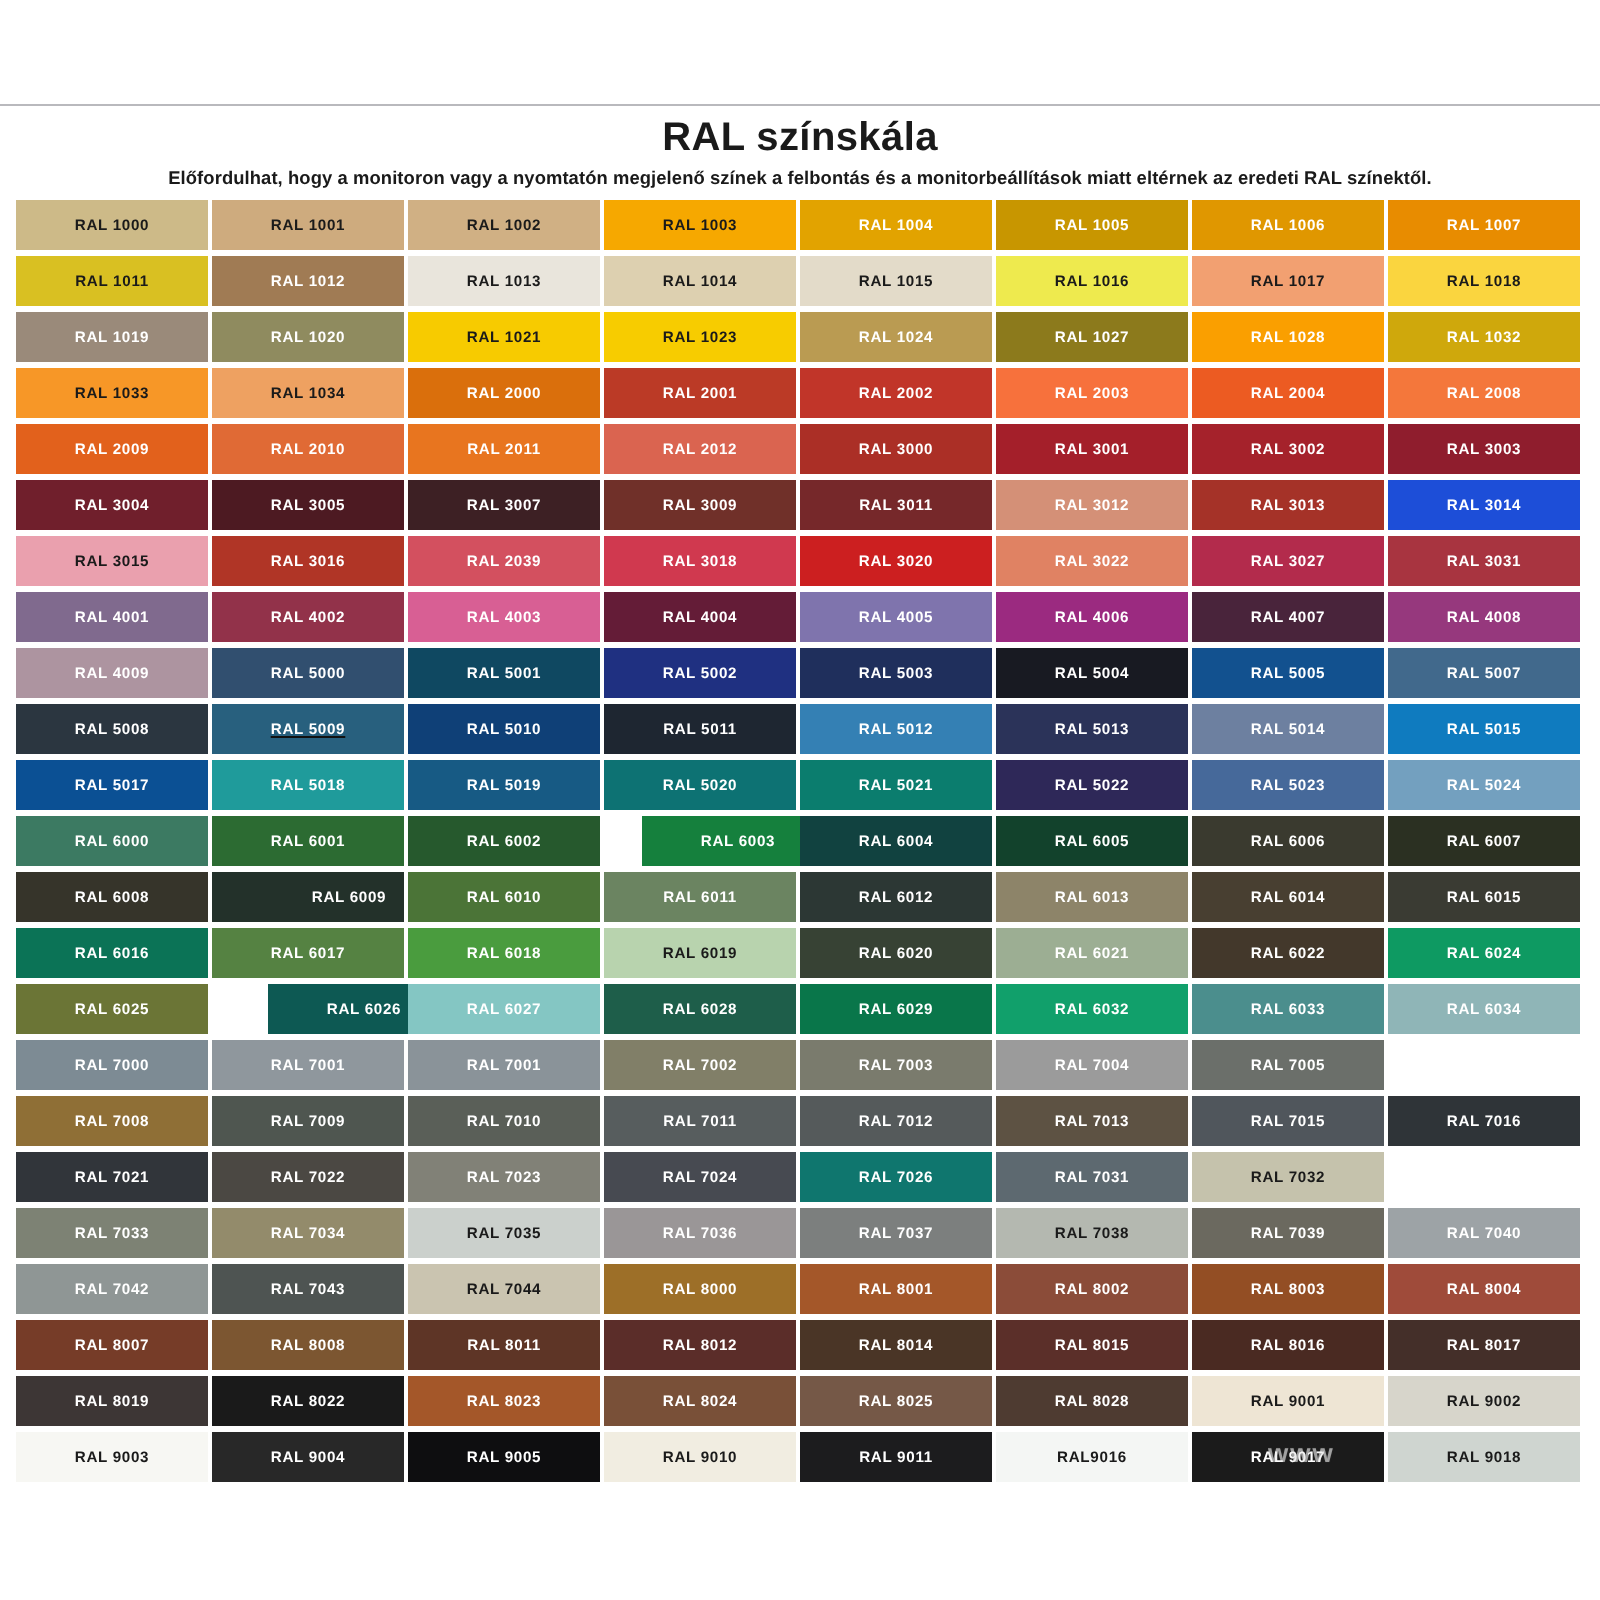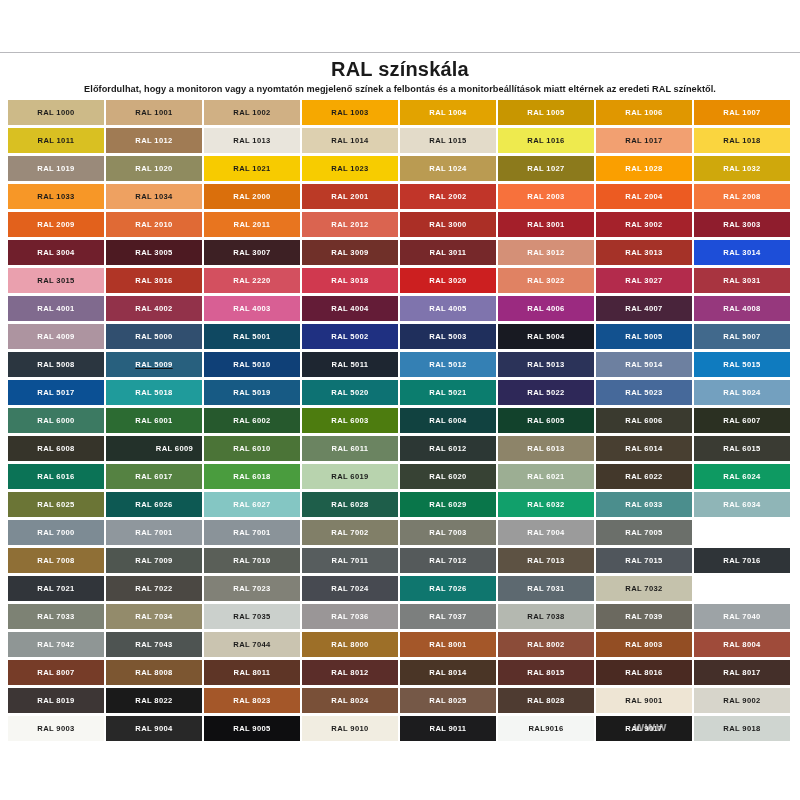--- a/index.html
+++ b/index.html
@@ -370,21 +370,21 @@
             <span class="label" style="color: rgb(26, 26, 26);">RAL 3015</span>
           </div>
         </div>
         <div class="cell">
           <div class="cell-inner" style="background-color: rgb(176, 53, 38);">
             <span class="label" style="color: rgb(255, 255, 255);">RAL 3016</span>
           </div>
         </div>
         <div class="cell">
           <div class="cell-inner" style="background-color: rgb(211, 80, 95);">
-            <span class="label" style="color: rgb(255, 255, 255);">RAL 2220</span>
+            <span class="label" style="color: rgb(255, 255, 255);">RAL 2039</span>
           </div>
         </div>
         <div class="cell">
           <div class="cell-inner" style="background-color: rgb(208, 57, 79);">
             <span class="label" style="color: rgb(255, 255, 255);">RAL 3018</span>
           </div>
         </div>
         <div class="cell">
           <div class="cell-inner" style="background-color: rgb(204, 31, 32);">
             <span class="label" style="color: rgb(255, 255, 255);">RAL 3020</span>
@@ -584,21 +584,21 @@
           <div class="cell-inner" style="background-color: rgb(44, 107, 50);">
             <span class="label" style="color: rgb(255, 255, 255);">RAL 6001</span>
           </div>
         </div>
         <div class="cell">
           <div class="cell-inner" style="background-color: rgb(38, 89, 45);">
             <span class="label" style="color: rgb(255, 255, 255);">RAL 6002</span>
           </div>
         </div>
         <div class="cell">
-          <div class="cell-inner" style="background-color: #4d7c0f;">
+          <div class="cell-inner" style="background-color: #15803d; margin-left: 19px;">
             <span class="label" style="color: rgb(255, 255, 255);">RAL 6003</span>
           </div>
         </div>
         <div class="cell">
           <div class="cell-inner" style="background-color: rgb(17, 66, 64);">
             <span class="label" style="color: rgb(255, 255, 255);">RAL 6004</span>
           </div>
         </div>
         <div class="cell">
           <div class="cell-inner" style="background-color: rgb(18, 66, 44);">
@@ -700,21 +700,21 @@
           </div>
         </div>
       </div>
       <div class="row">
         <div class="cell">
           <div class="cell-inner" style="background-color: rgb(107, 117, 54);">
             <span class="label" style="color: rgb(255, 255, 255);">RAL 6025</span>
           </div>
         </div>
         <div class="cell">
-          <div class="cell-inner" style="background-color: rgb(13, 89, 83);">
+          <div class="cell-inner" style="background-color: rgb(13, 89, 83); margin-left: 28px;">
             <span class="label" style="color: rgb(255, 255, 255);">RAL 6026</span>
           </div>
         </div>
         <div class="cell">
           <div class="cell-inner" style="background-color: rgb(132, 198, 195);">
             <span class="label" style="color: rgb(255, 255, 255);">RAL 6027</span>
           </div>
         </div>
         <div class="cell">
           <div class="cell-inner" style="background-color: rgb(30, 94, 74);">

